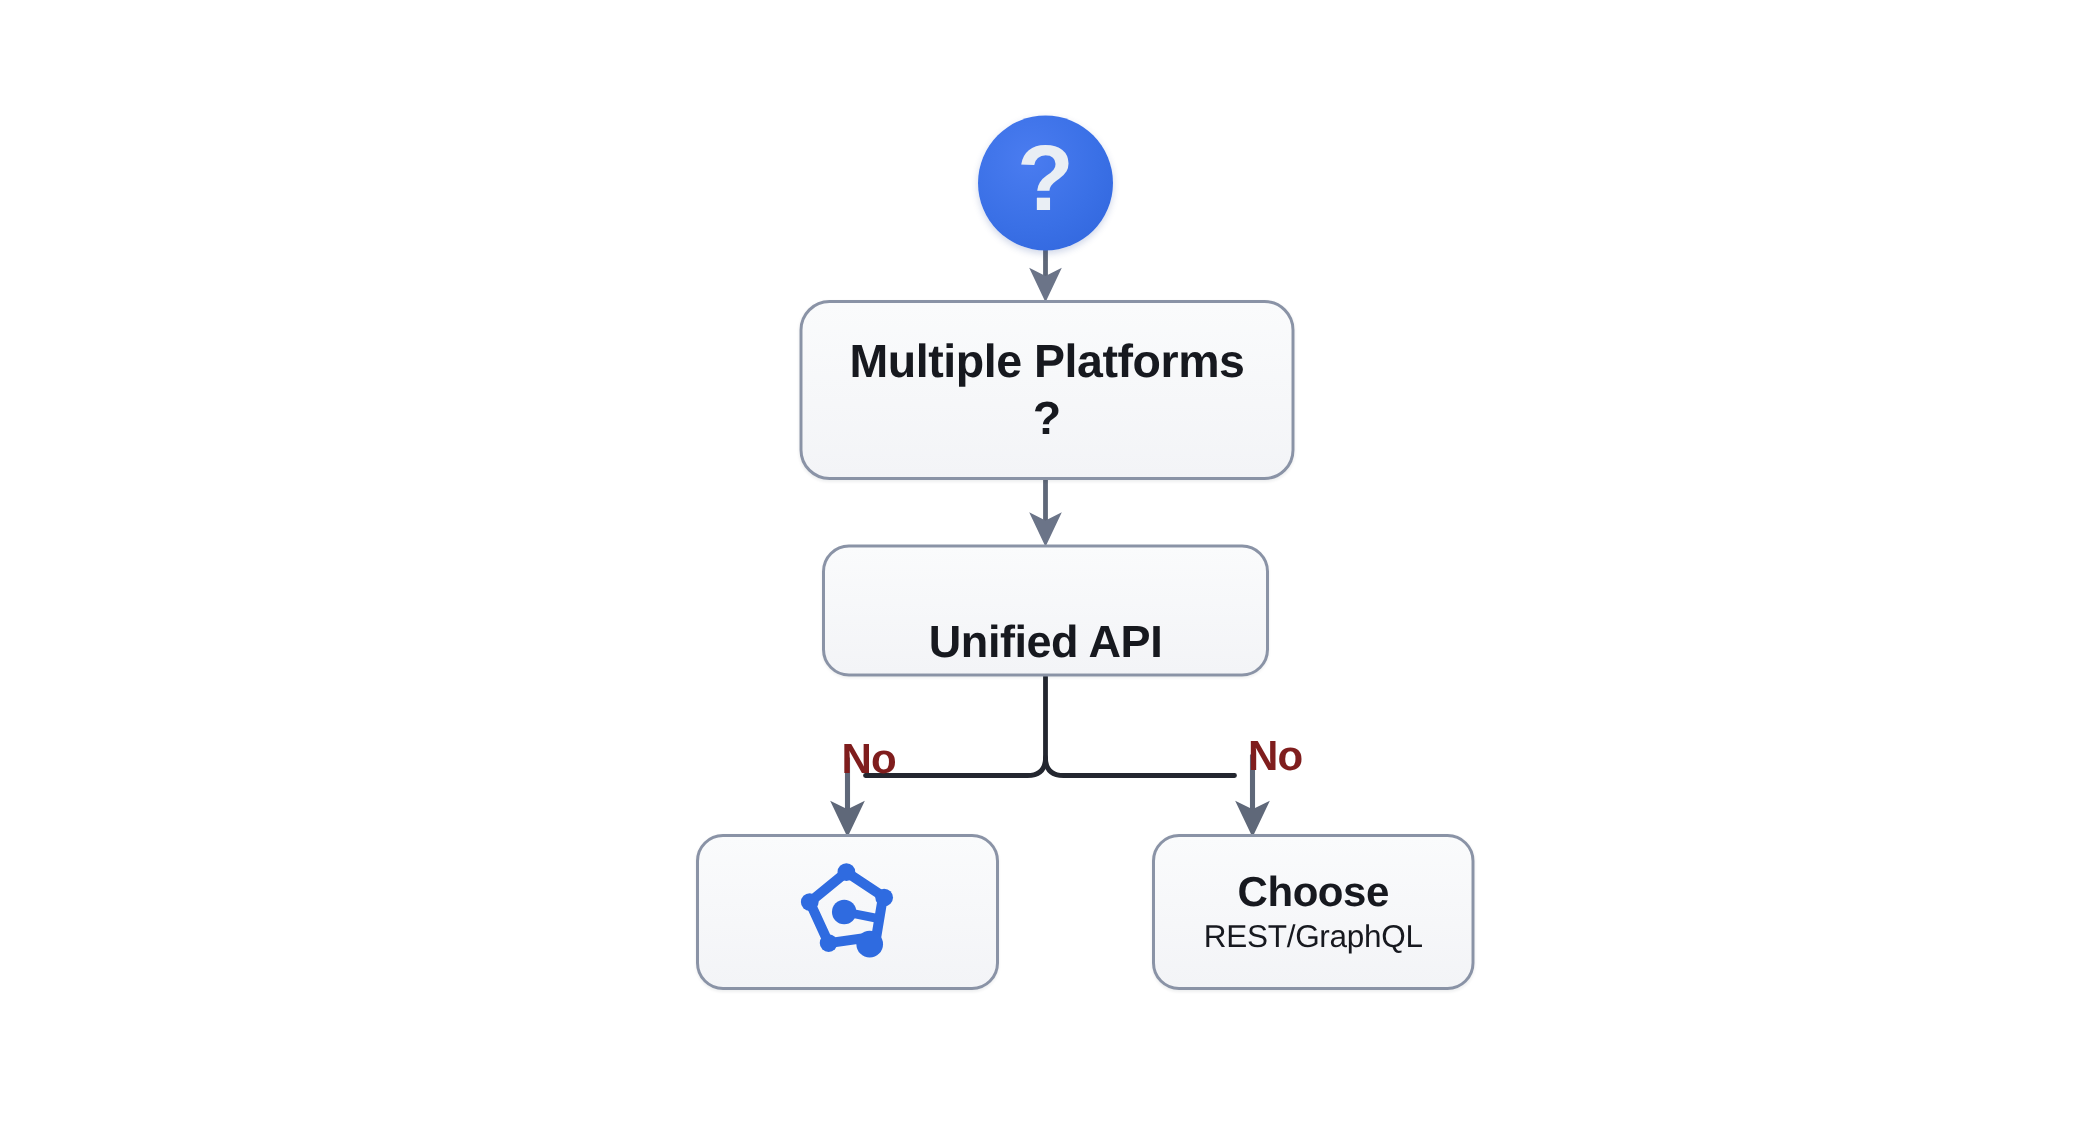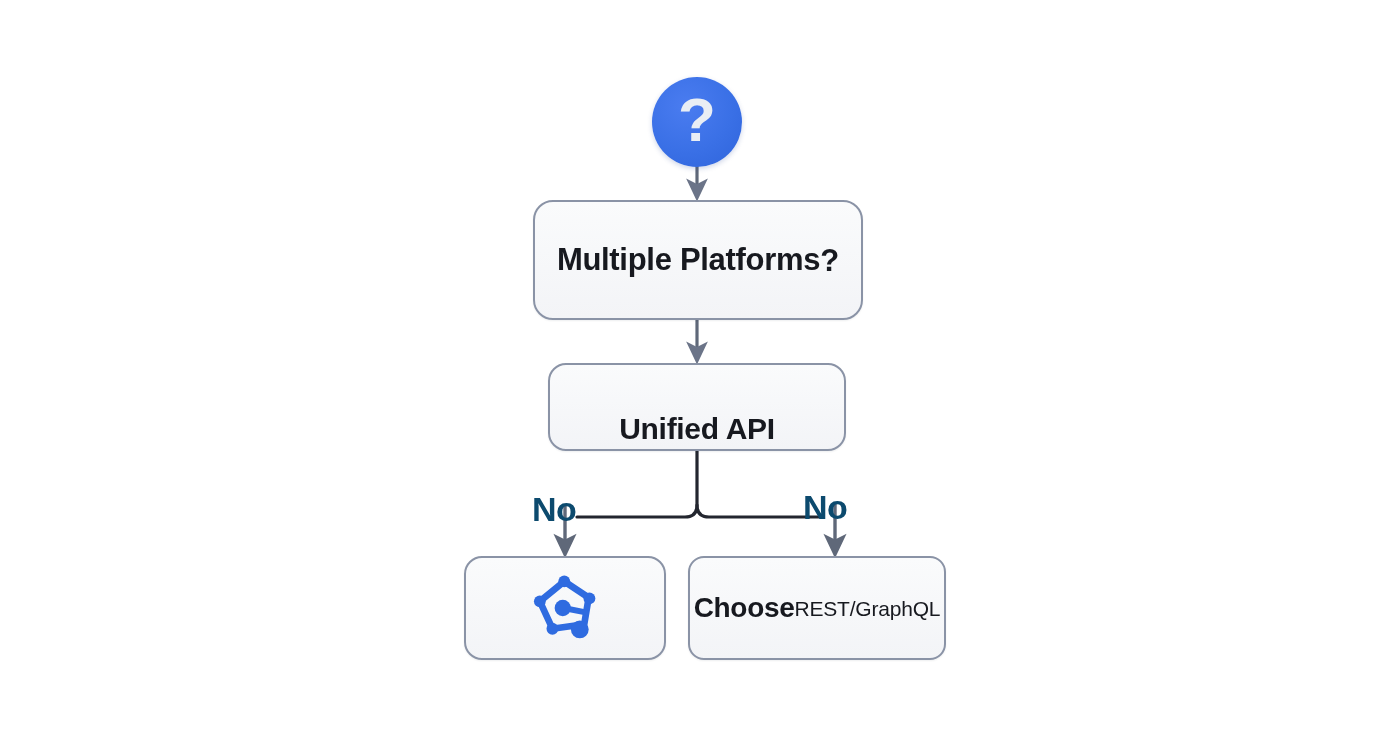--- a/index.html
+++ b/index.html
@@ -28,21 +28,21 @@
     width: 1392px;
     height: 752px;
   }
   .node {
     position: absolute;
     box-sizing: border-box;
     background: linear-gradient(180deg, #fafbfc 0%, #f3f4f7 100%);
     border: 2.5px solid #8a93a6;
     border-radius: 18px;
     display: flex;
-    flex-direction: row;
+    flex-direction: column;
     align-items: center;
     justify-content: center;
     text-align: center;
     color: #17191f;
     box-shadow: 0 1px 2px rgba(20,25,40,0.07);
   }
   #node-multiple-platforms {
     left: 533px;
     top: 200px;
     width: 330px;
@@ -55,25 +55,24 @@
     width: 298px;
     height: 88px;
   }
   #node-graph-api {
     left: 464px;
     top: 556px;
     width: 202px;
     height: 104px;
   }
   #node-choose {
-    left: 688px;
+    left: 768px;
     top: 556px;
-    width: 258px;
+    width: 215px;
     height: 104px;
-    border-radius: 16px;
   }
   .line-1 {
     font-size: 31px;
     font-weight: 700;
     letter-spacing: -0.3px;
     line-height: 1.12;
   }
   .line-2-q {
     font-size: 31px;
     font-weight: 700;
@@ -111,26 +110,27 @@
   .start-circle .qmark {
     color: #e9eef4;
     font-size: 62px;
     font-weight: 700;
     line-height: 1;
     margin-top: -4px;
     font-family: "Liberation Sans", sans-serif;
   }
   .edge-label {
     position: absolute;
-    font-size: 34px;
-    font-weight: 700;
-    color: #0c4a6e;
+    font-size: 28px;
+    font-weight: 700;
+    color: #7f1d1d;
     letter-spacing: -0.5px;
     line-height: 1;
     white-space: nowrap;
+    margin-left: 29px;
   }
   #label-no-left {
     left: 532px;
     top: 492px;
   }
   #label-no-right {
     left: 803px;
     top: 490px;
   }
   .graph-icon {

